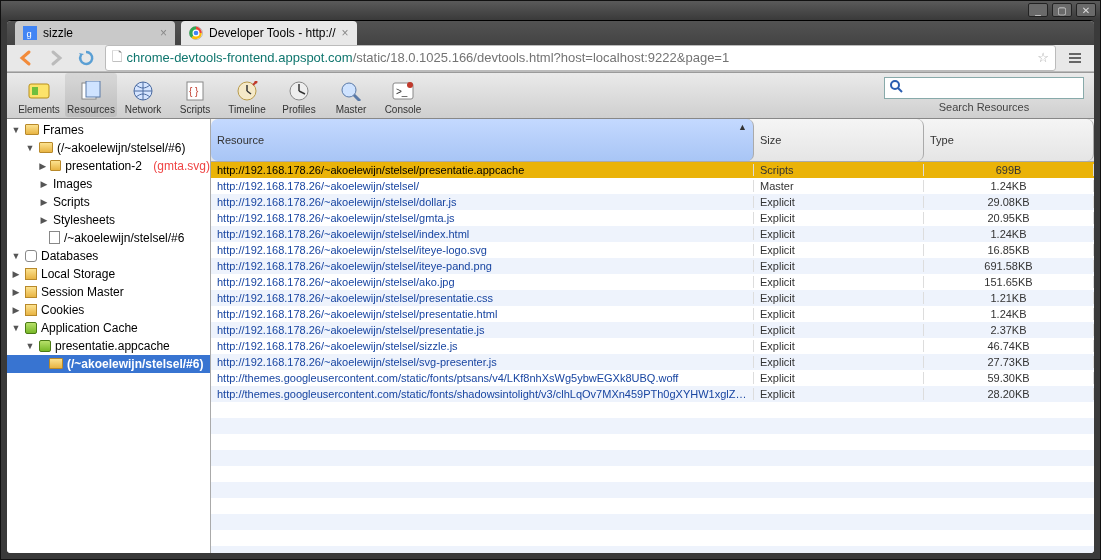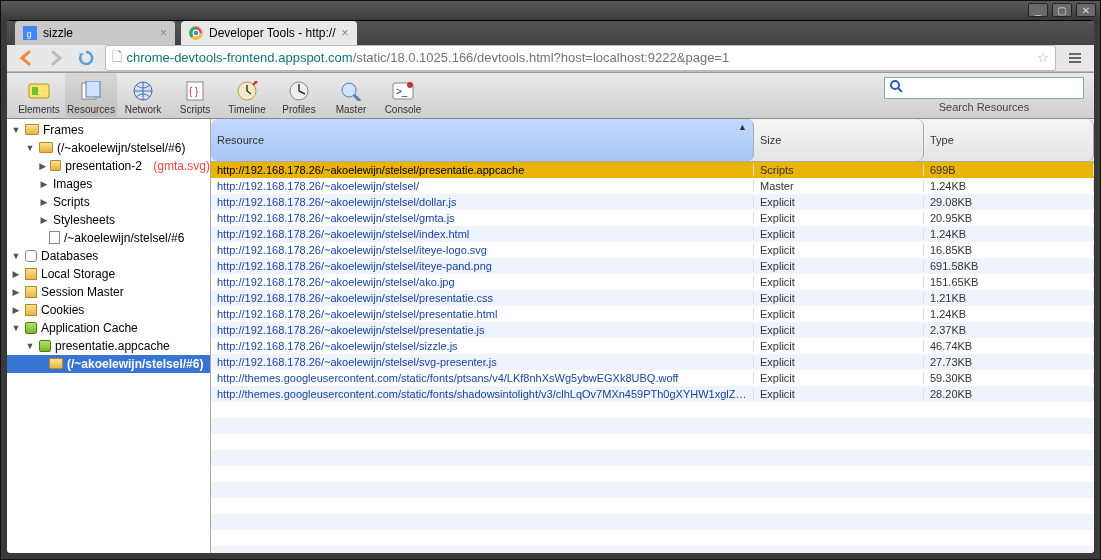--- a/index.html
+++ b/index.html
@@ -45,21 +45,21 @@
   .th.type { width:170px;}
   .th.size { width:170px;}
   .tbody { flex:1; overflow:auto; font-size:11px; background:#fff;}
   .row { display:flex; height:16px; align-items:center;}
   .row:nth-child(odd){ background:#eef3fc;}
   .row.first { background:#eab308;}
   .cell { padding:0 6px; border-right:1px solid #ddd; overflow:hidden; text-overflow:ellipsis; white-space:nowrap;}
   .cell.resource { flex:1; min-width:0; color:#1845a1;}
   .row.first .cell.resource { color:#000;}
   .cell.type { width:170px; color:#333;}
-  .cell.size { width:170px; text-align:left; color:#333;}
+  .cell.size { width:170px; text-align:center; color:#333;}
   .statusbar { height:22px; border-top:1px solid #999; background:linear-gradient(#ececec,#d8d8d8); display:flex; align-items:center; font-size:11px; padding:0 6px; gap:18px;}
   .status-dot { width:9px; height:9px; border-radius:50%; background:#5ac45a; border:1px solid #2f8a2f; display:inline-block; margin-right:4px; vertical-align:middle;}
   .bottom-icons { display:flex; gap:14px; margin-left:0; width:190px;}
   .statusright { margin-left:auto; display:flex; align-items:center; gap:6px; color:#666;}
   .err-badge   { color:#c0392b; display:flex; align-items:center; gap:2px;}
 </style>
 </head>
 <body>
 
 <div class="window">

